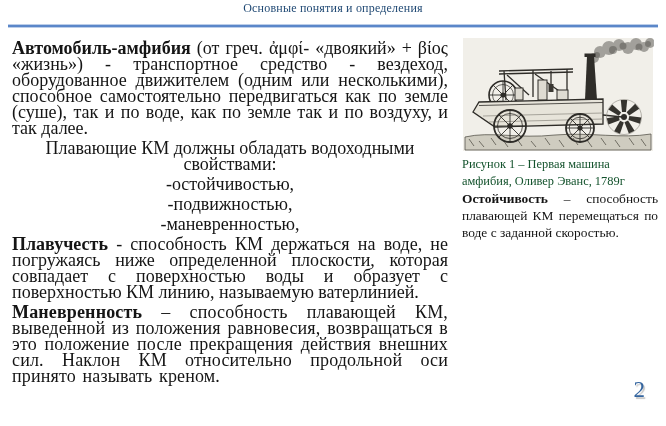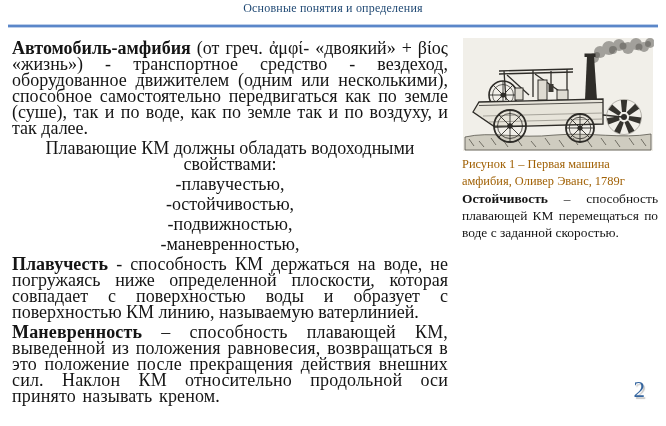--- a/index.html
+++ b/index.html
@@ -22,41 +22,40 @@
   .left-col p{margin:0 0 4px;text-align:justify;}
   .left-col p.plain{text-align:center;}
   .stability{word-spacing:2px;letter-spacing:.15px;}
   b{font-weight:bold;}
   .right-col{
     position:absolute;left:462px;top:38px;width:196px;
     font-size:13.4px;line-height:17px;
   }
   .figure{width:192px;height:113px;}
   .figure svg{display:block;}
-  .caption{margin-top:5px;font-size:12.4px;line-height:17px;color:#a16207;}
+  .caption{margin-top:5px;font-size:12.4px;line-height:17px;color:#14532d;}
   .right-col p{margin:0;text-align:justify;}
   .p-mobility{margin-top:29px;}
   .p-maneuver{margin-top:8px;}
   .page-num{
     position:absolute;right:21px;top:377px;font-size:23px;color:#34659f;
     text-shadow:1.5px 1.5px 1px #c4c4c4;
   }
 </style>
 </head>
 <body>
 
 <div class="slide">
 
   <div class="title">Основные понятия и определения</div>
   <div class="rule"></div>
 
   <div class="left-col">
     <p><b>Автомобиль-амфибия</b><span> (от греч. ἀμφί- «двоякий» + βίος «жизнь») - транспортное средство - вездеход, оборудованное движителем (одним или несколькими), способное самостоятельно передвигаться как по земле (суше), так и по воде, как по земле так и по воздуху, и так далее.</span></p>
     <p class="plain">Плавающие КМ должны обладать водоходными свойствами:</p>
-    <p class="plain">-плавучестью,</p>
     <p class="plain">-остойчивостью,</p>
     <p class="plain">-подвижностью,</p>
     <p class="plain">-маневренностью,</p>
     <p><b>Плавучесть</b><span> - способность КМ держаться на воде, не погружаясь ниже определенной плоскости, которая совпадает с поверхностью воды и образует с поверхностью КМ линию, называемую ватерлинией.</span></p>
     <p class="stability"><b>Маневренность</b><span> – способность плавающей КМ, выведенной из положения равновесия, возвращаться в это положение после прекращения действия внешних сил. Наклон КМ относительно продольной оси принято называть креном.</span></p>
   </div>
 
   <div class="right-col">
     <div class="figure">
       <svg viewBox="0 0 190 113" width="192" height="113" xmlns="http://www.w3.org/2000/svg">

